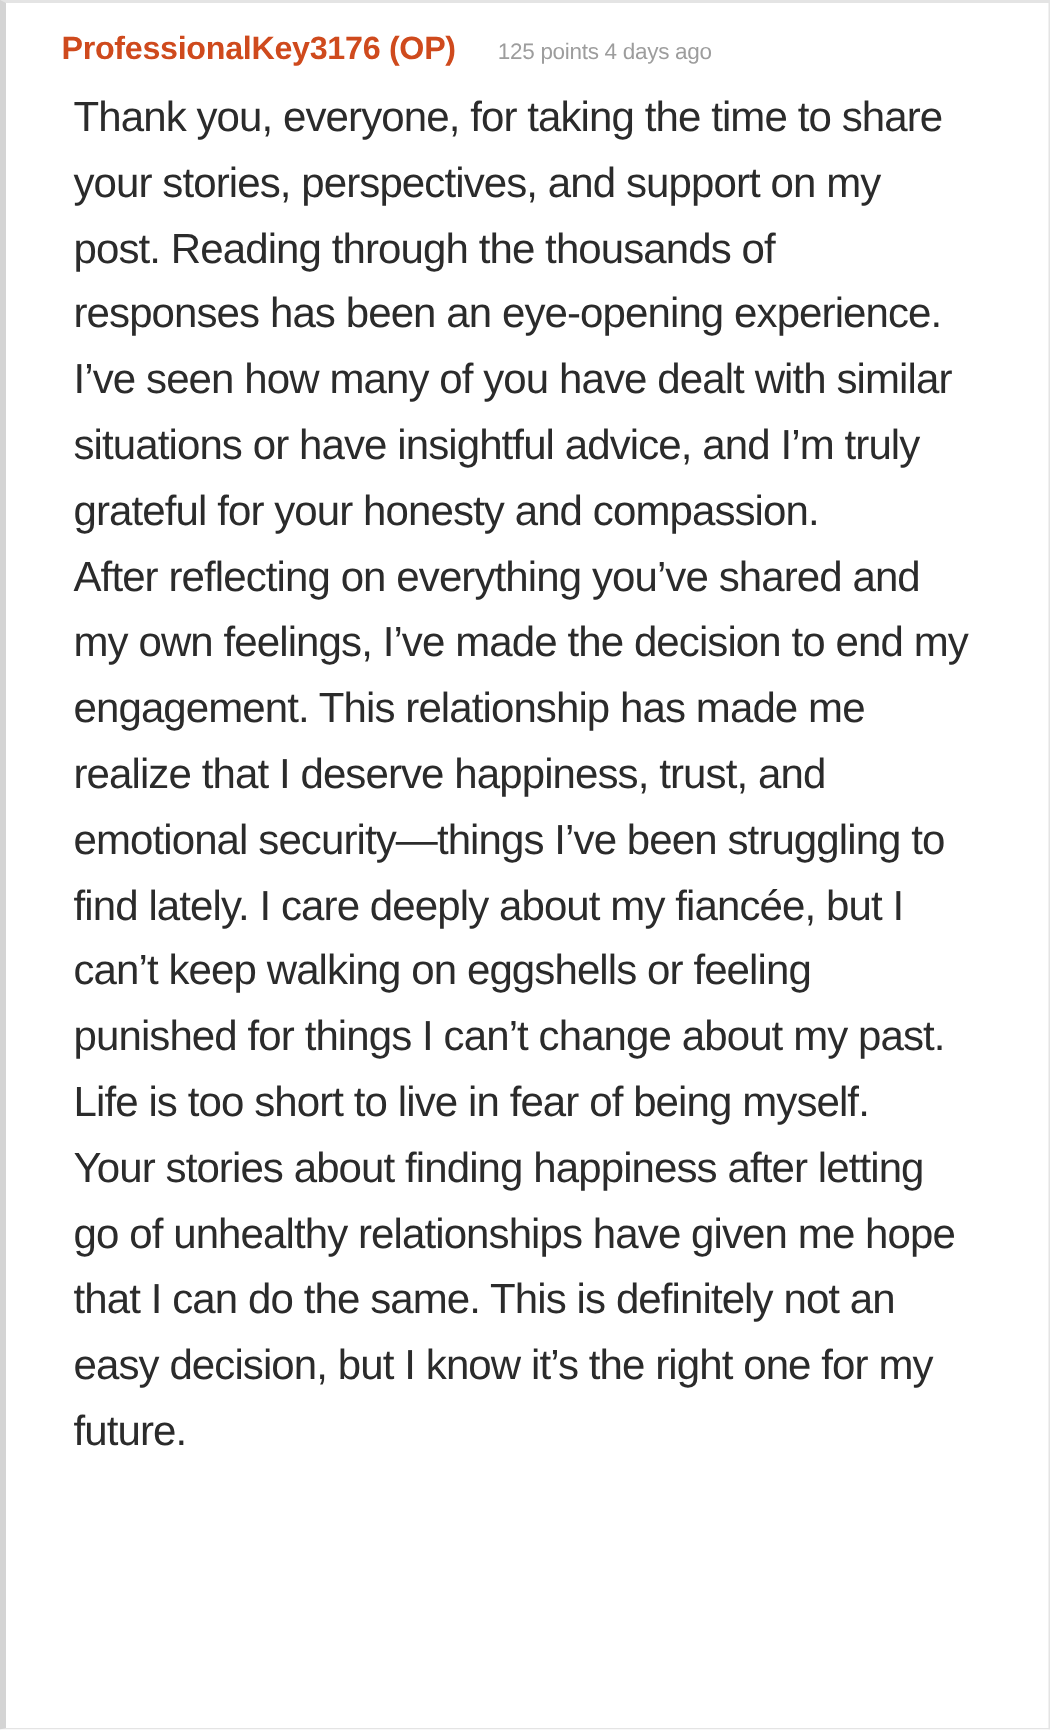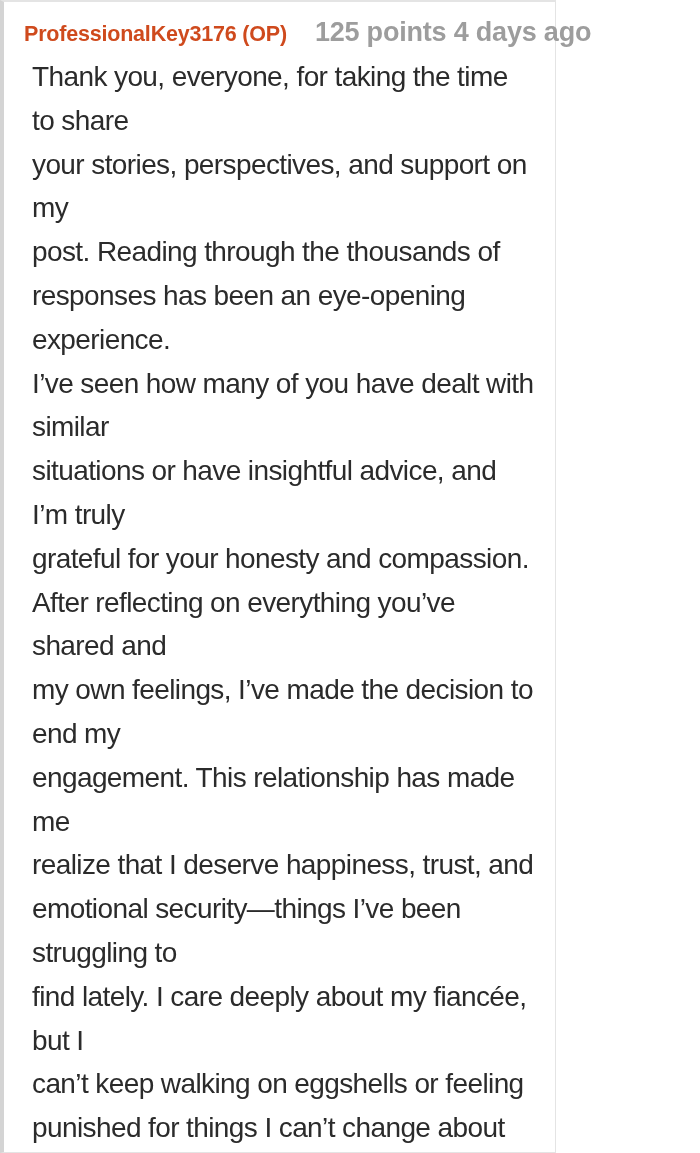--- a/index.html
+++ b/index.html
@@ -11,48 +11,49 @@
   }
   * { margin: 0; padding: 0; box-sizing: border-box; }
   html, body { background: #ffffff; }
   body {
     width: 700px;
     height: 1153px;
     overflow: hidden;
     font-family: "Liberation Sans", "DejaVu Sans", sans-serif;
   }
   .comment-card {
-    width: 556px;
+    width: 700px;
     height: 1153px;
     background: #ffffff;
     border-top: 2px solid var(--border-color);
     border-right: 1px solid var(--border-color);
     border-bottom: 1px solid var(--border-color);
     border-left: 4px solid var(--left-border-color);
+    padding-left: 17px;
   }
   .comment-header {
     display: flex;
     align-items: baseline;
     gap: 28px;
     padding: 16px 24px 0 20px;
     line-height: 28px;
     white-space: nowrap;
   }
   .comment-author {
     color: var(--author-color);
     font-weight: 700;
     font-size: 21.5px;
     letter-spacing: -0.2px;
     text-decoration: none;
     cursor: pointer;
   }
   .comment-meta {
     color: var(--meta-color);
-    font-weight: 700;
-    font-size: 27px;
+    font-weight: 400;
+    font-size: 15px;
     letter-spacing: -0.2px;
   }
   .comment-body {
     padding: 7px 20px 0 20px;
     color: var(--body-color);
     font-size: 28px;
     line-height: 43.8px;
     letter-spacing: -0.6px;
     margin-left: 8px;
   }

